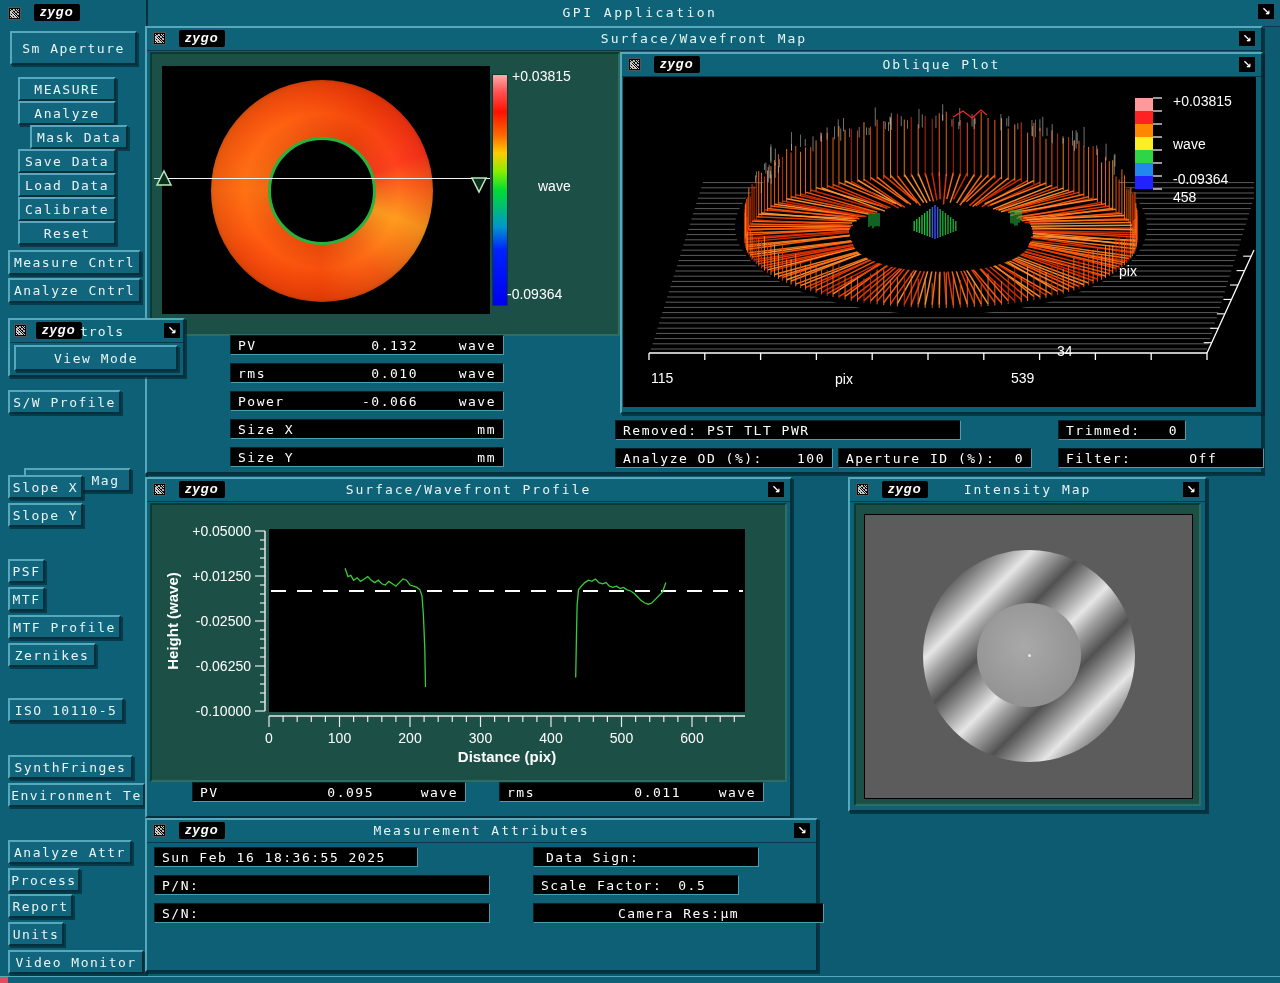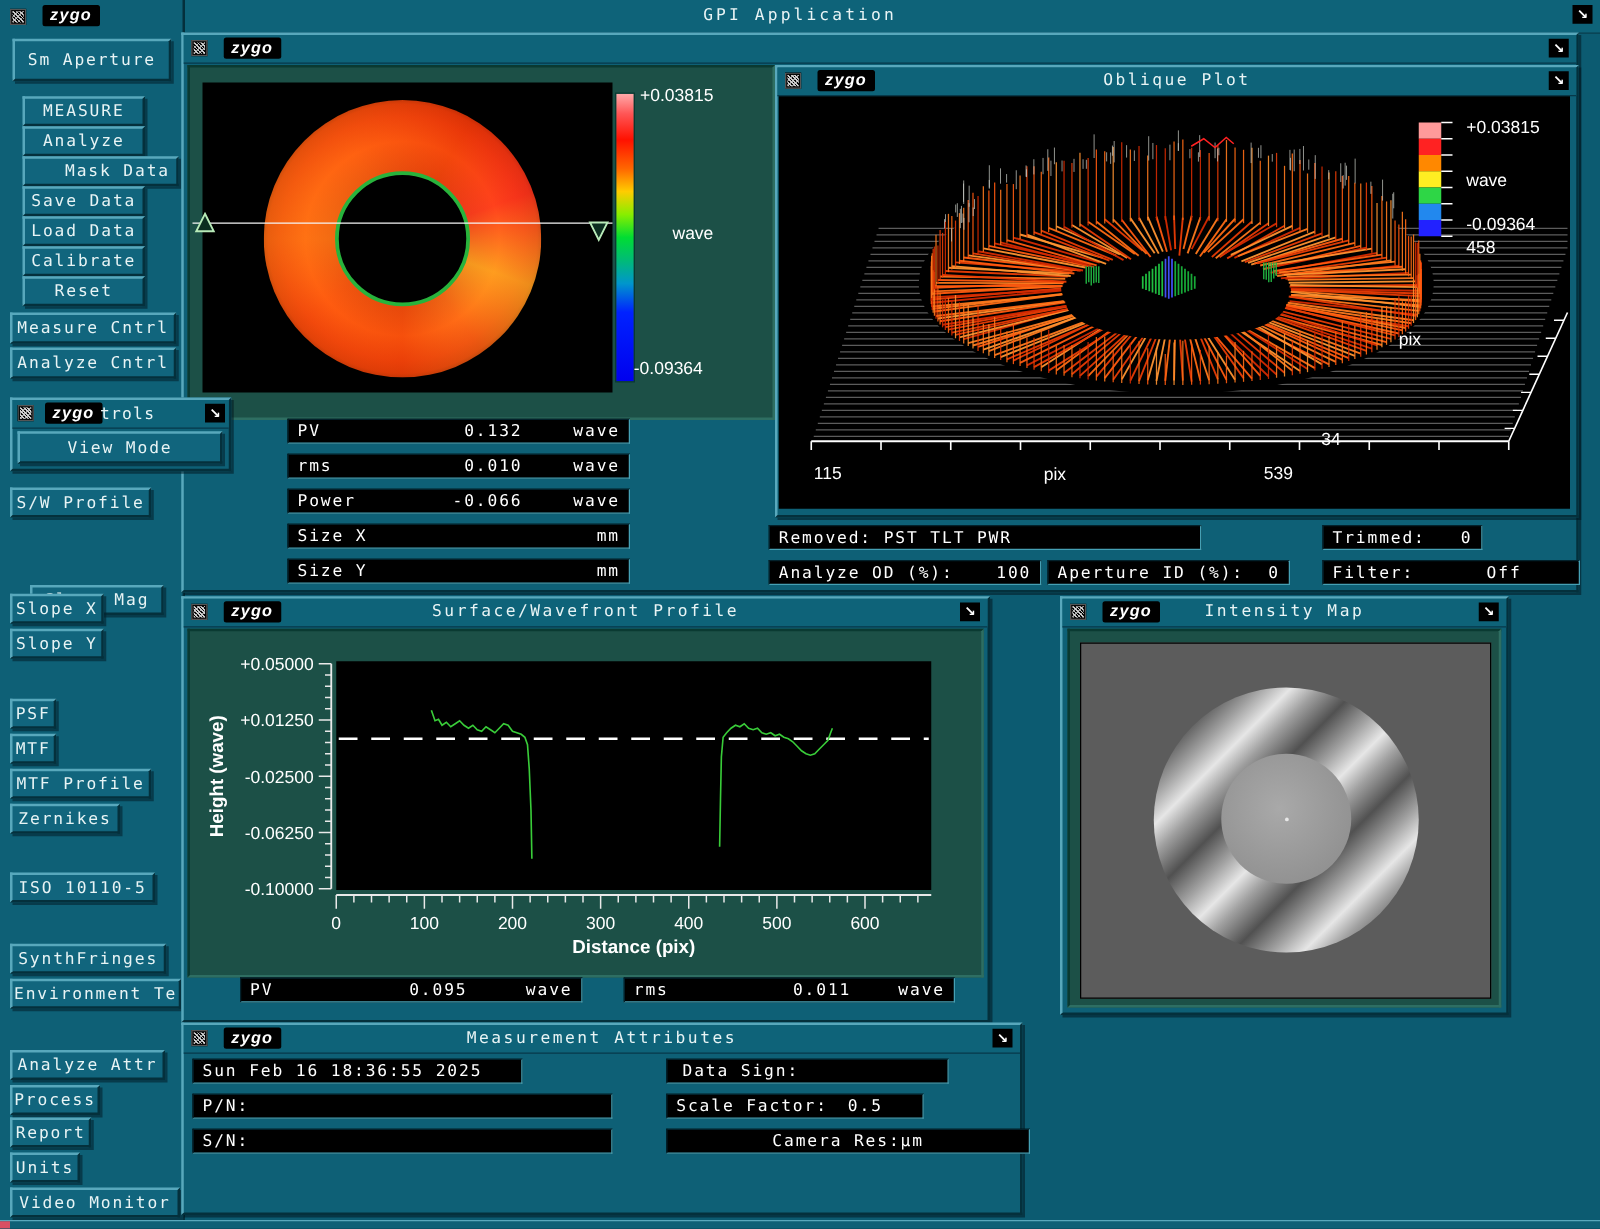--- a/index.html
+++ b/index.html
@@ -34,21 +34,21 @@
     <div class="pin" style="right:6px;top:4px;">↘</div>
   </div>
 
   <div style="position:absolute;left:0;top:0;width:146px;height:976px;background:var(--face);border-right:2px solid var(--bev-d);border-bottom:2px solid var(--bev-d);z-index:1;">
     <div class="closebox" style="left:8px;top:7px;"></div>
     <div class="zylogo" style="left:34px;top:4px;">zygo</div>
     <div id="left-buttons" style="position:absolute;inset:0;">
         <div class="btn" style="left: 10px; top: 31px; width: 123px; height: 30px;">Sm Aperture</div>
         <div class="btn" style="left: 18px; top: 77px; width: 94px; height: 20px;">MEASURE</div>
         <div class="btn" style="left: 18px; top: 101px; width: 94px; height: 20px;">Analyze</div>
-        <div class="btn" style="left: 18px; top: 125px; width: 94px; height: 20px; padding-left: 27px;">Mask Data</div>
+        <div class="btn" style="left: 30px; top: 125px; width: 94px; height: 20px;">Mask Data</div>
         <div class="btn" style="left: 18px; top: 149px; width: 94px; height: 20px;">Save Data</div>
         <div class="btn" style="left: 18px; top: 173px; width: 94px; height: 20px;">Load Data</div>
         <div class="btn" style="left: 18px; top: 197px; width: 94px; height: 20px;">Calibrate</div>
         <div class="btn" style="left: 18px; top: 221px; width: 94px; height: 20px;">Reset</div>
         <div class="btn" style="left: 8px; top: 250px; width: 129px; height: 21px;">Measure Cntrl</div>
         <div class="btn" style="left: 8px; top: 278px; width: 129px; height: 21px;">Analyze Cntrl</div>
         <div class="btn" style="left: 8px; top: 390px; width: 109px; height: 20px;">S/W Profile</div>
         <div class="btn" style="left: 8px; top: 468px; width: 103px; height: 20px; margin-left: 16px;">Slope Mag</div>
         <div class="btn" style="left: 8px; top: 475px; width: 71px; height: 20px;">Slope X</div>
         <div class="btn" style="left: 8px; top: 503px; width: 71px; height: 20px;">Slope Y</div>
@@ -64,20 +64,21 @@
         <div class="btn" style="left: 8px; top: 894px; width: 61px; height: 20px;">Report</div>
         <div class="btn" style="left: 8px; top: 922px; width: 52px; height: 20px;">Units</div>
         <div class="btn" style="left: 8px; top: 950px; width: 132px; height: 20px;">Video Monitor</div>
       </div>
   </div>
 
   <div class="window" style="left:145px;top:26px;width:1114px;height:444px;z-index:2;">
     <div class="titlebar">
       <div class="closebox" style="left:6px;top:4px;"></div>
       <div class="zylogo" style="left:32px;top:2px;">zygo</div>
+      <div class="title">Surface/Wavefront Map</div>
       <div class="pin" style="right:6px;top:3px;">↘</div>
     </div>
     <div class="gpanel" style="left:3px;top:24px;width:466px;height:280px;">
       <div style="position:absolute;left:10px;top:12px;width:328px;height:248px;background:#000;">
         <div style="position:absolute;left:49px;top:14px;width:222px;height:222px;border-radius:50%;
           background:
             conic-gradient(from -90deg, rgba(255,125,20,.65) 0deg, rgba(255,102,16,.55) 60deg, rgba(238,58,8,.6) 120deg, rgba(255,51,34,.65) 160deg, rgba(255,184,36,.7) 200deg, rgba(255,125,26,.5) 235deg, rgba(240,72,8,.6) 270deg, rgba(255,92,14,.55) 320deg, rgba(255,125,20,.65) 360deg),
             radial-gradient(closest-side, #d94a10 0 50%, #ff5c12 70%, #e2340a 88%, #c22604 97%, #8a1a02 100%);"></div>
         <div style="position:absolute;left:106px;top:71px;width:102px;height:102px;border-radius:50%;background:#000;border:3px solid #28b33c;"></div>
         <div style="position:absolute;left:-8px;top:112px;width:336px;height:1px;background:#f5f5f5;"></div>

